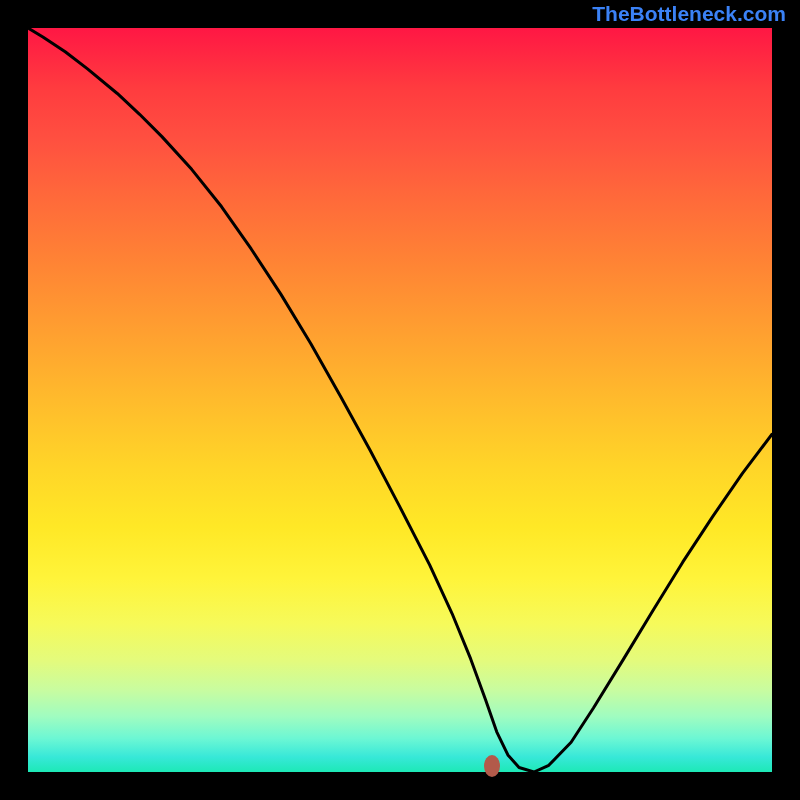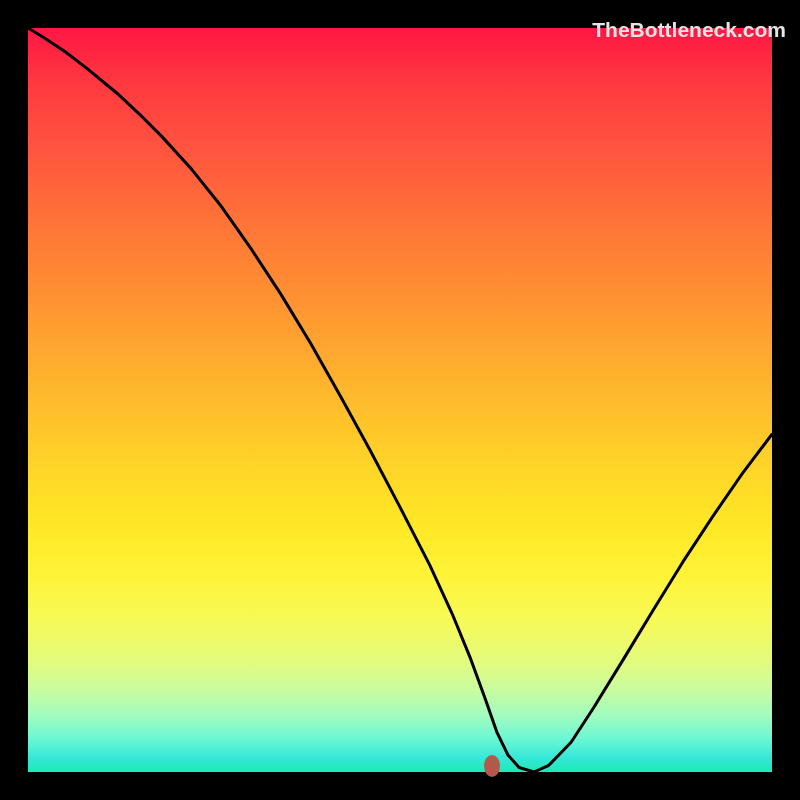--- a/index.html
+++ b/index.html
@@ -66,15 +66,15 @@
 <div class="frame">
 
   <div class="plot-area" id="plot-area" style="left: 28px; top: 28px; width: 744px; height: 744px;">
     <svg class="curve-svg" id="curve-svg" width="744" height="744" viewBox="0 0 744 744">
       <path id="curve-path" fill="none" d="M 0.00 0.00 L 14.88 8.93 L 37.20 23.81 L 59.52 40.92 L 89.28 65.47 L 111.60 86.30 L 133.92 108.62 L 163.68 141.36 L 193.44 178.56 L 223.20 220.97 L 252.96 266.35 L 282.72 315.46 L 312.48 368.28 L 342.24 422.59 L 372.00 479.14 L 401.76 537.17 L 424.08 585.53 L 442.68 630.91 L 457.56 671.83 L 468.72 703.82 L 479.88 726.89 L 491.04 739.54 L 505.92 744.00 L 520.80 737.30 L 543.12 714.24 L 565.44 680.02 L 595.20 631.66 L 624.96 582.55 L 654.72 534.19 L 684.48 488.81 L 714.24 445.66 L 744.00 406.22" stroke="#000000" stroke-width="3" stroke-linejoin="round" stroke-linecap="round"></path>
     </svg>
   </div>
 
   <div class="marker" id="marker" style="left: 484px; top: 755px; width: 16px; height: 22px; background: rgb(178, 90, 74);"></div>
 
-  <div class="watermark" id="watermark" style="right: 14px; font-size: 21px; color: #e5e5e5; margin-top: 16px;">TheBottleneck.com</div>
+  <div class="watermark" id="watermark" style="right: 14px; font-size: 21px; color: #3b82f6;">TheBottleneck.com</div>
 
 </div>
 
 </body></html>

